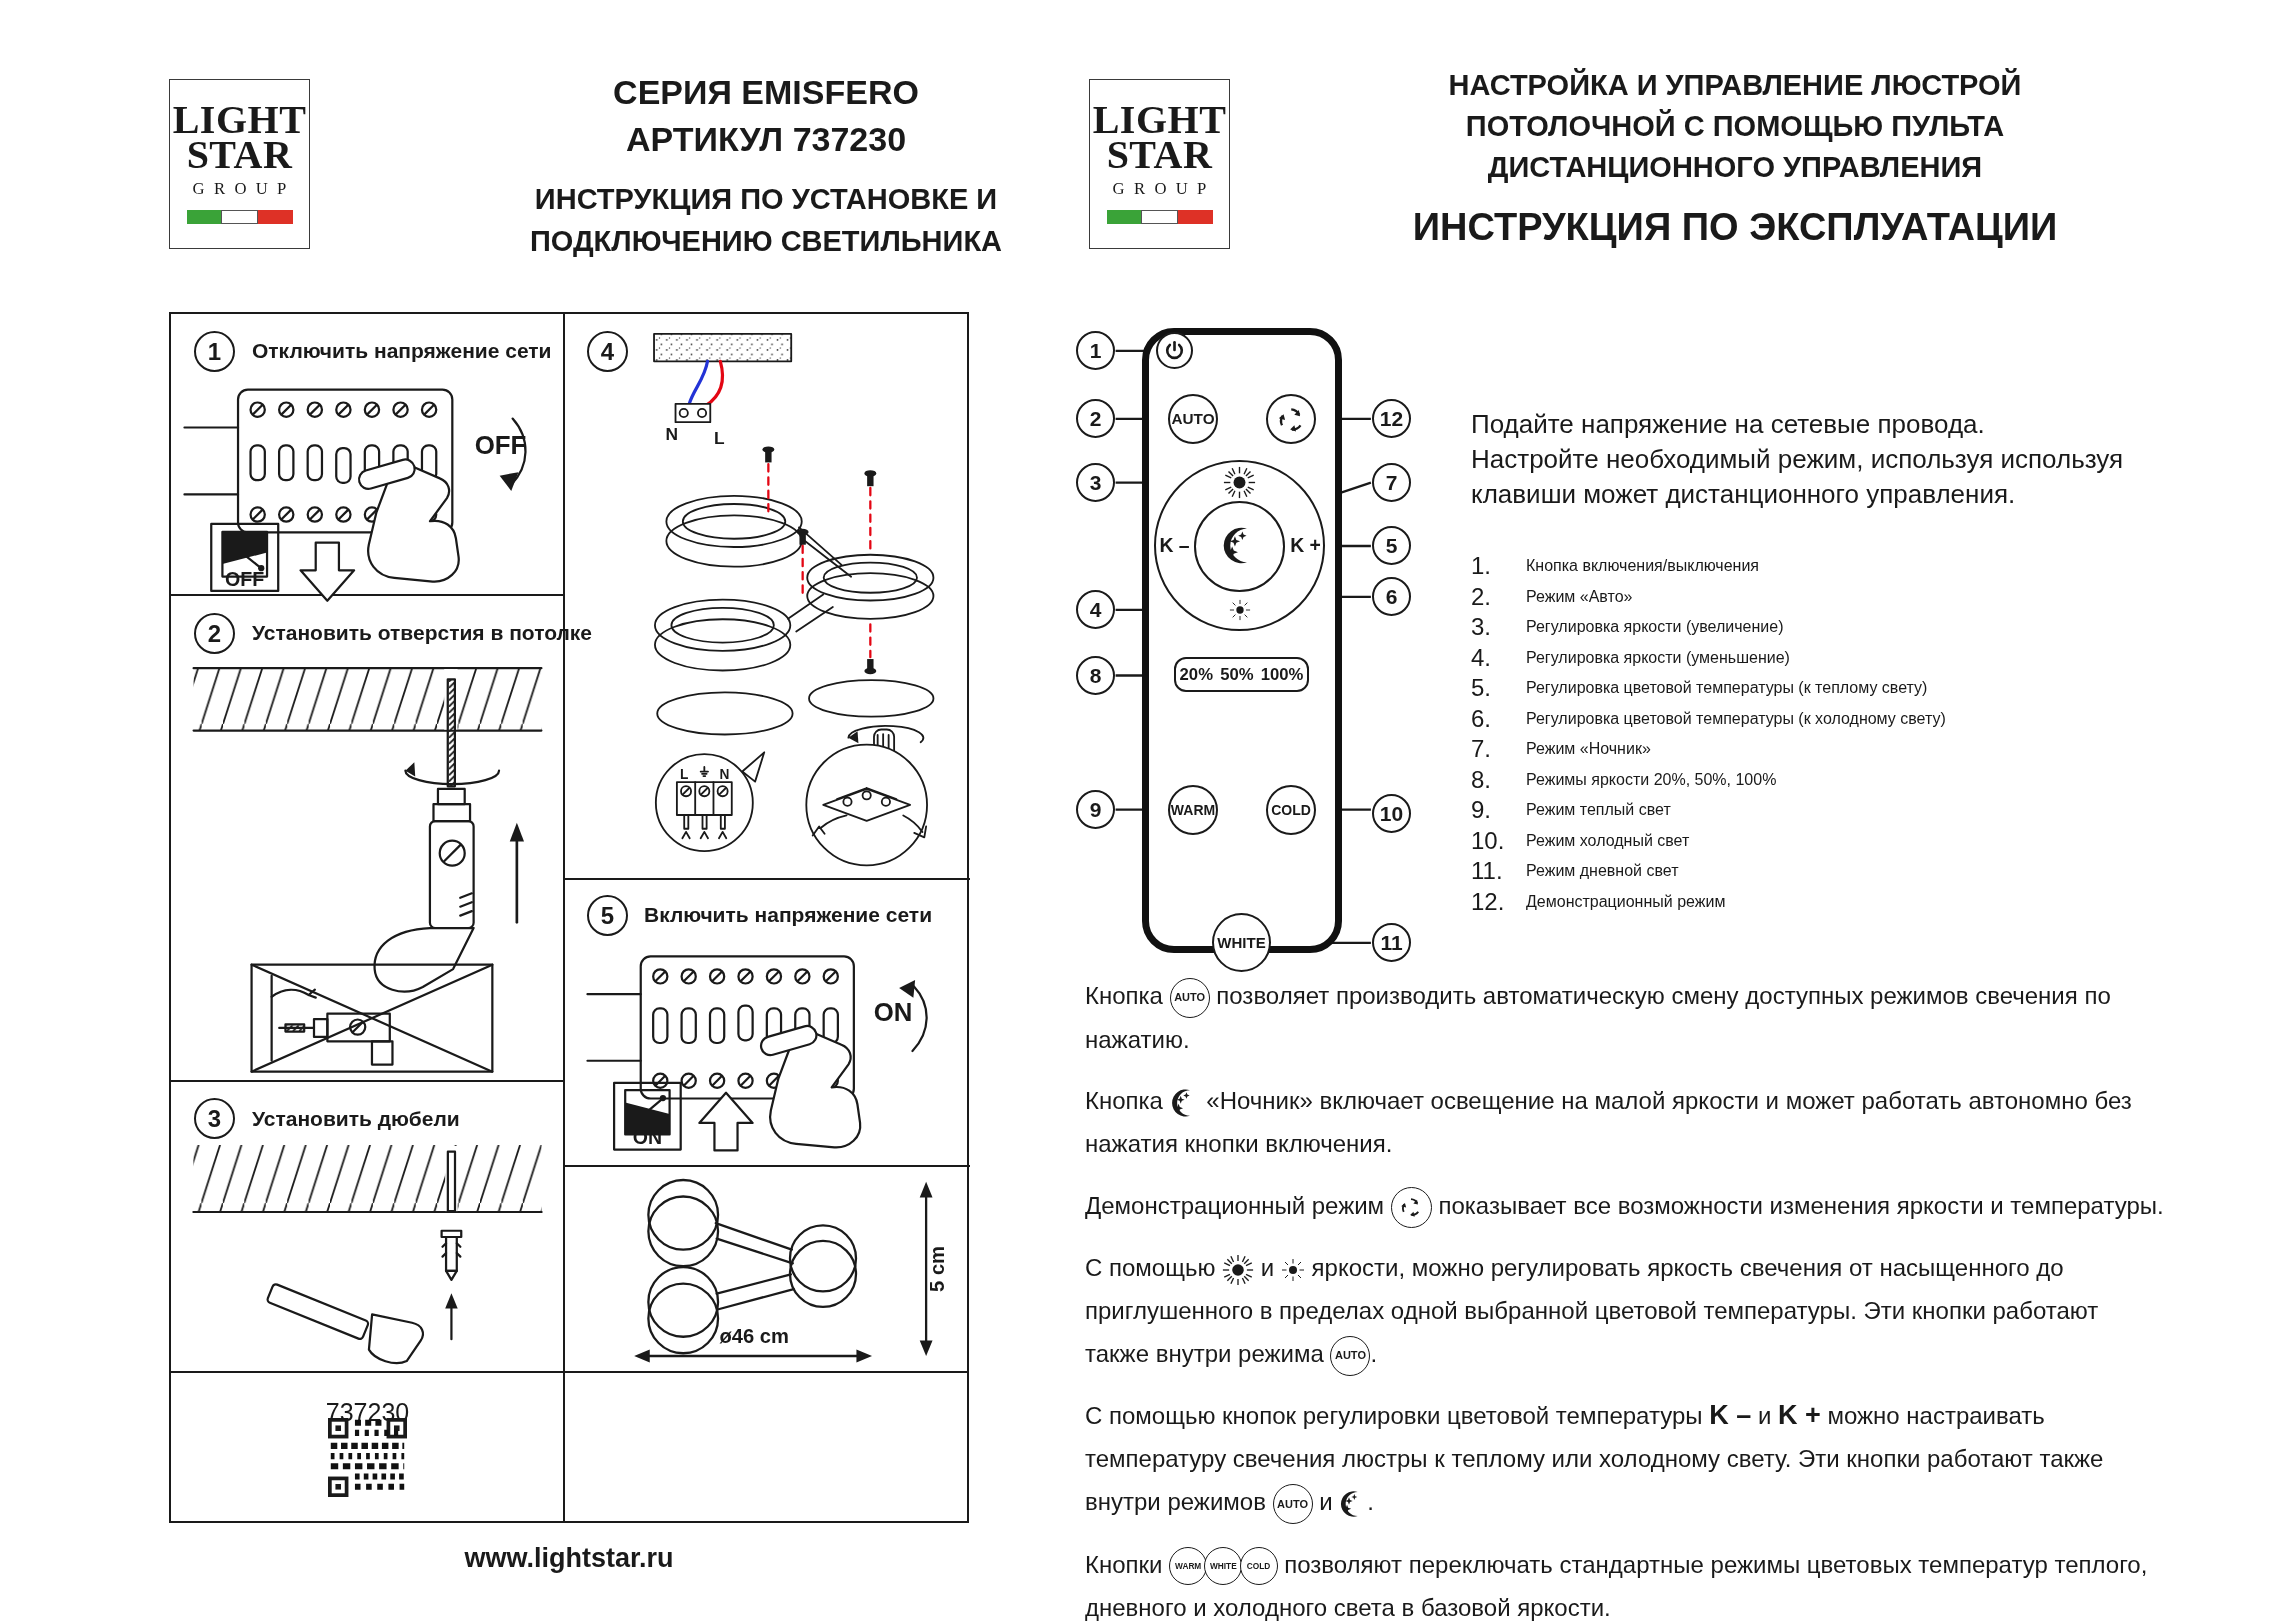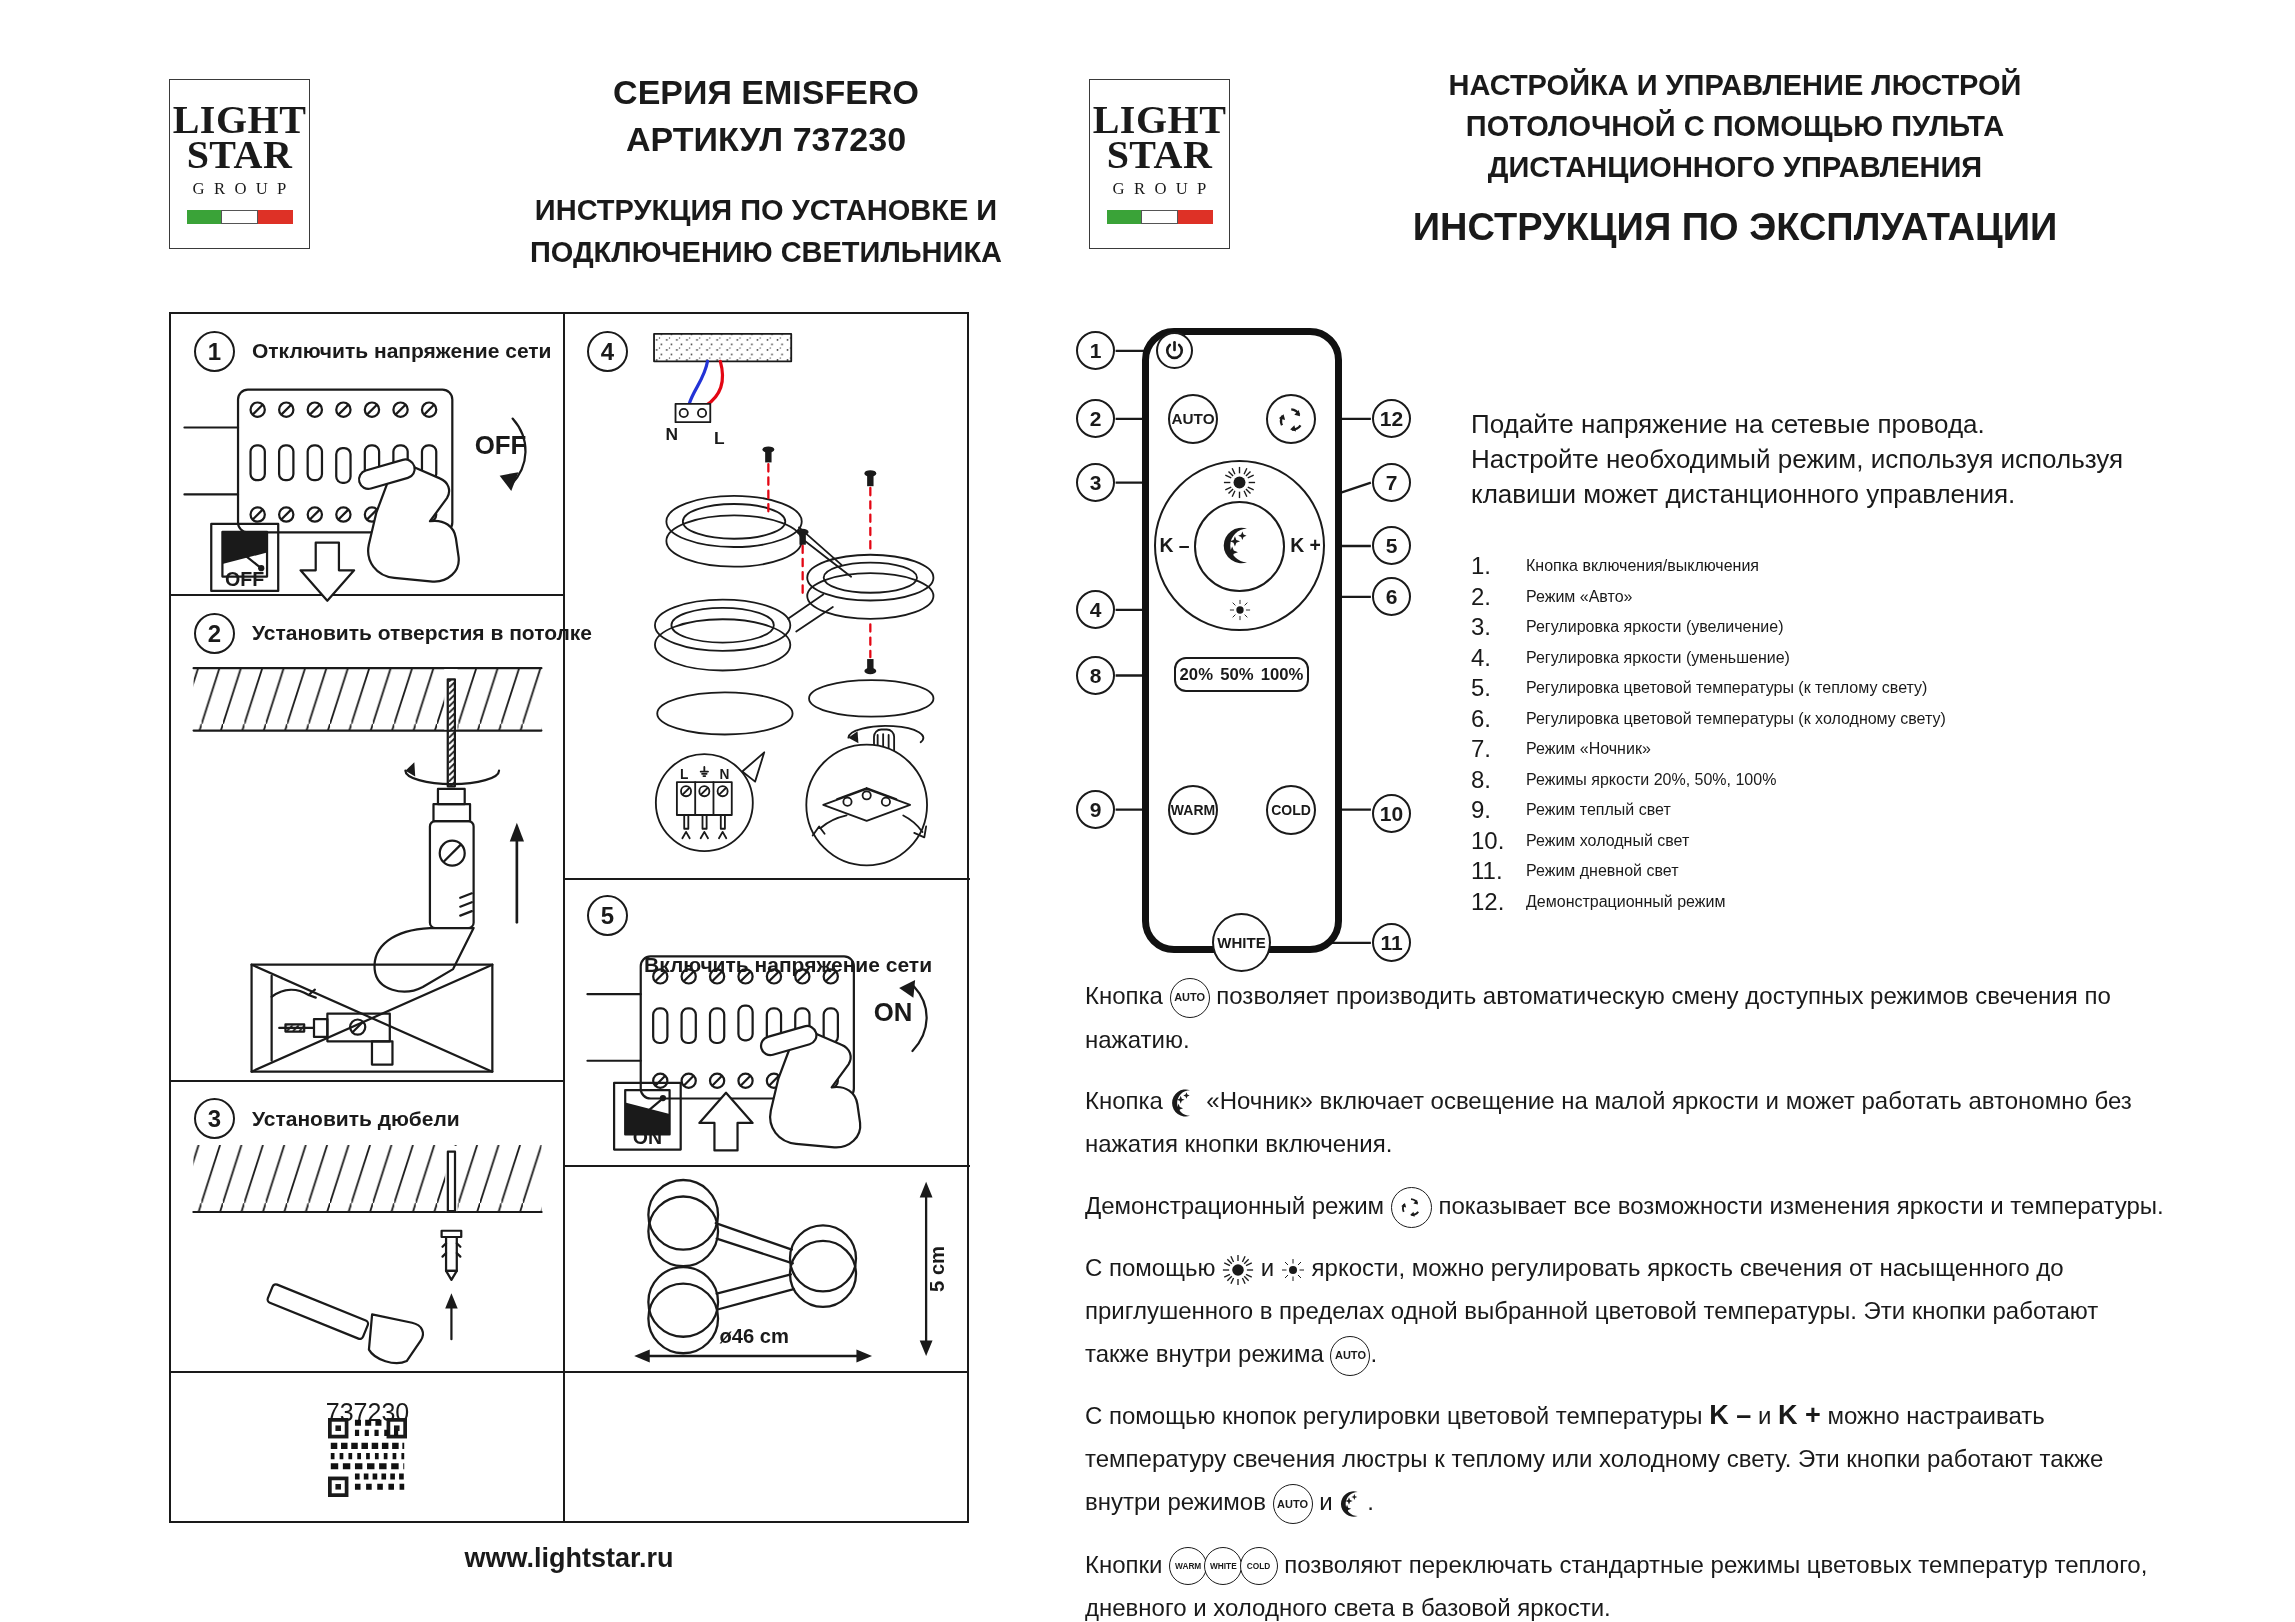--- a/index.html
+++ b/index.html
@@ -73,21 +73,21 @@
     <div class="flag">
       <span style="background:#3aa338;"></span>
         <span style="background:#fff;border:0.9px solid #555;box-sizing:border-box;"></span>
         <span style="background:#de3126;"></span>
     </div>
   </div>
 
   <div class="hdr-c" style="left:472px;top:69px;width:588px;">
     <div class="h1">СЕРИЯ EMISFERO</div>
     <div class="h1">АРТИКУЛ 737230</div>
-    <div class="h2" style="margin-top:26px;">ИНСТРУКЦИЯ ПО УСТАНОВКЕ И</div>
+    <div class="h2" style="margin-top:15px;">ИНСТРУКЦИЯ ПО УСТАНОВКЕ И</div>
     <div class="h2">ПОДКЛЮЧЕНИЮ СВЕТИЛЬНИКА</div>
   </div>
 
   <div class="logo" style="left:1089px;top:79px;">
     <div class="big">LIGHT</div>
     <div class="big">STAR</div>
     <div class="grp">GROUP</div>
     <div class="flag">
       <span style="background:#3aa338;"></span>
         <span style="background:#fff;border:0.9px solid #555;box-sizing:border-box;"></span>
@@ -380,21 +380,21 @@
     </g>
     <text class="tx" x="200" y="246" font-size="38">N</text>
     <text class="tx" x="306" y="256" font-size="38">L</text>
     <text class="tx" x="232" y="988" font-size="30">L</text>
     <text class="tx" x="318" y="988" font-size="30">N</text>
   </svg>
 
   <div class="step-num" style="left:587px;top:895px;">
       <span>5</span>
     </div>
-  <div class="step-title" style="left:644px;top:953px;">Включить напряжение сети</div>
+  <div class="step-title" style="left:644px;top:903px;">Включить напряжение сети</div>
   <svg class="abs" style="left:574px;top:932px;" width="391" height="222" viewBox="0 0 840 500">
     <g class="s">
       <path d="M10,140 H130"></path>
         <path d="M10,290 H130"></path>
       <rect x="130" y="55" width="480" height="320" rx="22"></rect>
       <g>
         <circle cx="174" cy="100" r="16"></circle>
           <line x1="164" y1="110" x2="184" y2="90"></line>
         <circle cx="238" cy="100" r="16"></circle>
           <line x1="228" y1="110" x2="248" y2="90"></line>

